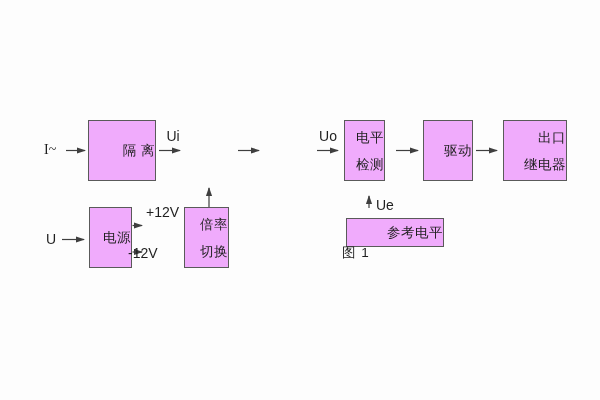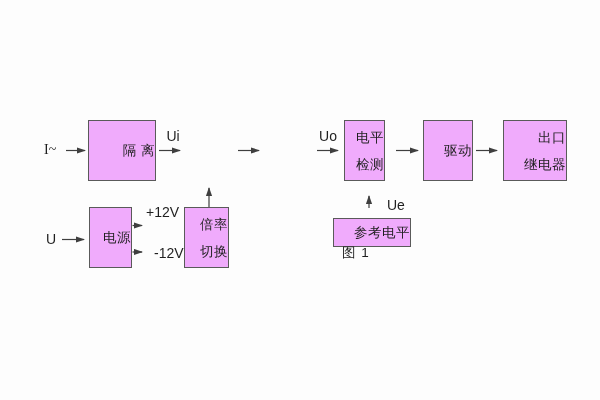--- a/index.html
+++ b/index.html
@@ -84,27 +84,27 @@
 
   <div class="box" style="left:89px;top:207px;width:43px;height:61px">
     <div>电源</div>
   </div>
 
   <div class="box" style="left:184px;top:207px;width:45px;height:61px">
     <div>倍率</div>
     <div>切换</div>
   </div>
 
-  <div class="box slim" style="left:333px;top:218px;width:78px;height:29px">
+  <div class="box slim" style="left:346px;top:218px;width:98px;height:29px">
     <div>参考电平</div>
   </div>
 
   <div class="lbl serif" style="left:44px;top:142px">I~</div>
   <div class="lbl" style="left:46px;top:231px">U</div>
   <div class="lbl center" style="left:161px;top:128px;width:24px">Ui</div>
   <div class="lbl center" style="left:316px;top:128px;width:24px">Uo</div>
-  <div class="lbl" style="left:387px;top:197px">Ue</div>
+  <div class="lbl" style="left:376px;top:197px">Ue</div>
   <div class="lbl" style="left:146px;top:204px">+12V</div>
-  <div class="lbl" style="left:154px;top:245px">-12V</div>
+  <div class="lbl" style="left:128px;top:245px">-12V</div>
 
   <div class="caption" style="left:294px;top:244px">图 1</div>
 
 </div>
 
 </body></html>

